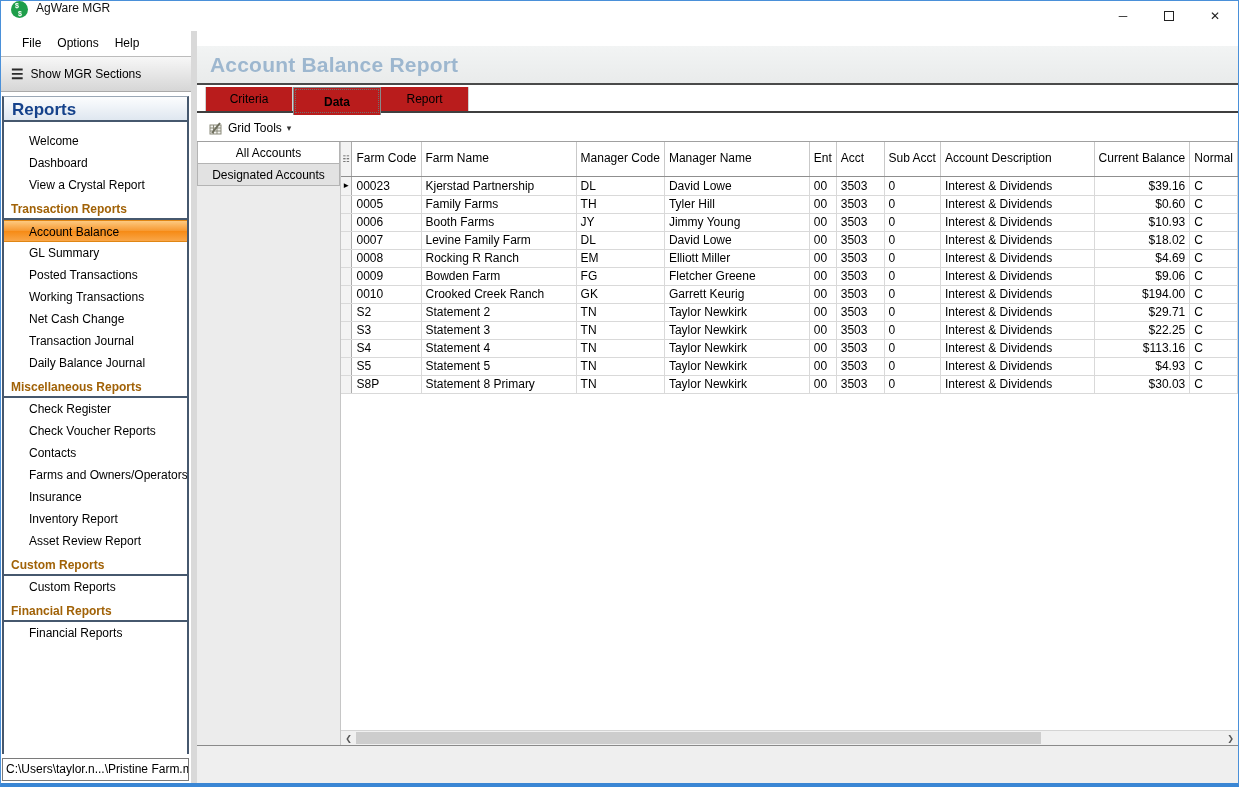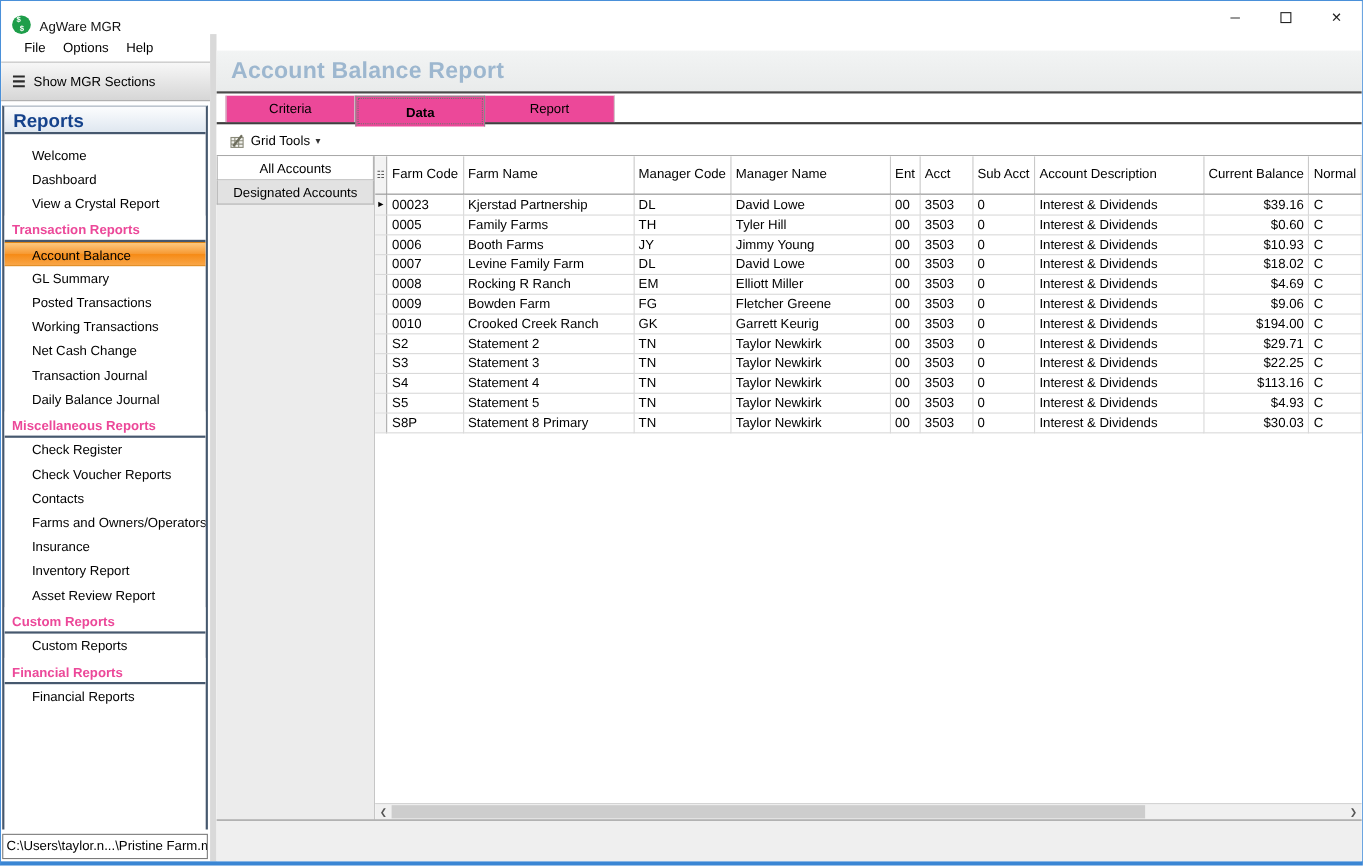--- a/index.html
+++ b/index.html
@@ -4,21 +4,21 @@
 <style>
   * { box-sizing: border-box; margin: 0; padding: 0; }
   html,body { width: 1239px; height: 787px; }
   body { font-family: "Liberation Sans", sans-serif; font-size: 12px; color: #000; }
 
   .window { position: relative; width: 1239px; height: 787px; background: #fff;
             border: 1px solid #4a90d9; border-bottom: 4px solid #3a86d4; overflow: hidden; }
 
   
   .titlebar { position: absolute; top: 0; left: 0; right: 0; height: 30px; background: #fff;
-              display: flex; align-items: flex-end; }
+              display: flex; align-items: flex-start; }
   .app-icon { width: 17px; height: 17px; border-radius: 50%; background: #1e9e4a;
               margin: 0 8px 0 10px; position: relative; }
   .app-icon span { position: absolute; color: #fff; font-size: 7px; font-weight: bold; }
   .app-icon .c1 { top: 1px; left: 4px; }
   .app-icon .c2 { bottom: 1px; left: 7px; }
   .title-text { font-size: 12px; color: #111; }
   .win-controls { margin-left: auto; display: flex; height: 100%; }
   .win-btn { width: 46px; height: 100%; display: flex; align-items: center; justify-content: center;
              font-size: 12px; color: #222; cursor: default; }
   .win-btn.max span { display:block; width: 10px; height: 10px; border: 1px solid #222; }
@@ -36,43 +36,43 @@
   .hamburger { font-size: 14px; color: #2b2b2b; margin-right: 7px; font-weight: bold; }
   .show-sections .lbl { font-size: 12px; }
 
   .reports-panel { position: absolute; top: 65px; left: 1px; width: 187px; bottom: 29px;
                    border-left: 2px solid #46586e; border-right: 2px solid #46586e;
                    border-top: 1px solid #9aa7b5; background: #fff; overflow: hidden; }
   .reports-header { height: 25px; line-height: 25px; padding-left: 8px; font-size: 17px; font-weight: bold;
                     color: #15428b; background: linear-gradient(#fcfdfe, #dfe7f0);
                     border-bottom: 2px solid #46586e; }
   .section-header { height: 24px; line-height: 26px; padding-left: 7px; font-size: 12px; font-weight: bold;
-                    color: #ec4899; background: #fff; border-bottom: 2px solid #46586e; }
+                    color: #a16207; background: #fff; border-bottom: 2px solid #46586e; }
   .side-item { height: 22px; line-height: 22px; padding-left: 25px; font-size: 12px; cursor: default;
                white-space: nowrap; overflow: hidden; }
   .side-item.selected { background: linear-gradient(#fdc980, #f79a33 48%, #f68b16 52%, #f9a648);
                         border-top: 1px solid #e08614; border-bottom: 1px solid #e08614; }
   .side-spacer { height: 8px; }
 
   .status-path { position: absolute; left: 1px; right: 2px; bottom: 2px; height: 23px;
                  border: 1px solid #7a7a7a; background: #fff; font-size: 12px;
                  line-height: 21px; padding-left: 3px; white-space: nowrap; overflow: hidden; }
 
   
   .maincol { position: absolute; top: 30px; left: 196px; right: 0; bottom: 0; background: #fff; }
 
   .main-header { position: absolute; top: 15px; left: 0; right: 0; height: 39px;
                  background: linear-gradient(#f2f4f4, #e9ebeb);
                  border-bottom: 2px solid #4a4a4a; display: flex; align-items: center; }
   .main-title { font-size: 21px; font-weight: bold; color: #9db7cf; padding-left: 13px; letter-spacing: .2px; }
 
   .tabstrip { position: absolute; top: 56px; left: 0; right: 0; height: 26px; background: #fff;
               border-bottom: 2px solid #3f3f3f; display: flex; padding-left: 8px; }
-  .tab { width: 118px; height: 100%; display: flex; align-items: center; justify-content: center;
-         font-size: 12px; border-right: 1px solid #d0d0d0; cursor: default; background: #ec4899; }
+  .tab { width: 88px; height: 100%; display: flex; align-items: center; justify-content: center;
+         font-size: 12px; border-right: 1px solid #d0d0d0; cursor: default; background: #b91c1c; }
   .tab:first-child { border-left: 1px solid #d0d0d0; }
   .tab.active { font-weight: bold; outline: 1px dotted #707070; outline-offset: -3px;
                 position: relative; height: 28px; z-index: 2; border: 1px solid #8a8a8a; border-bottom: none; }
 
   .gridtools-row { position: absolute; top: 84px; left: 0; right: 0; height: 26px; background: #fff;
                    display: flex; align-items: center; padding-left: 6px; }
   .gridtools-btn { display: flex; align-items: center; gap: 5px; padding: 2px 6px; font-size: 12px; cursor: default; }
   .gridtools-btn .arrow { font-size: 9px; color: #333; }
 
   .gridarea { position: absolute; top: 110px; left: 0; right: 0; bottom: 38px;

